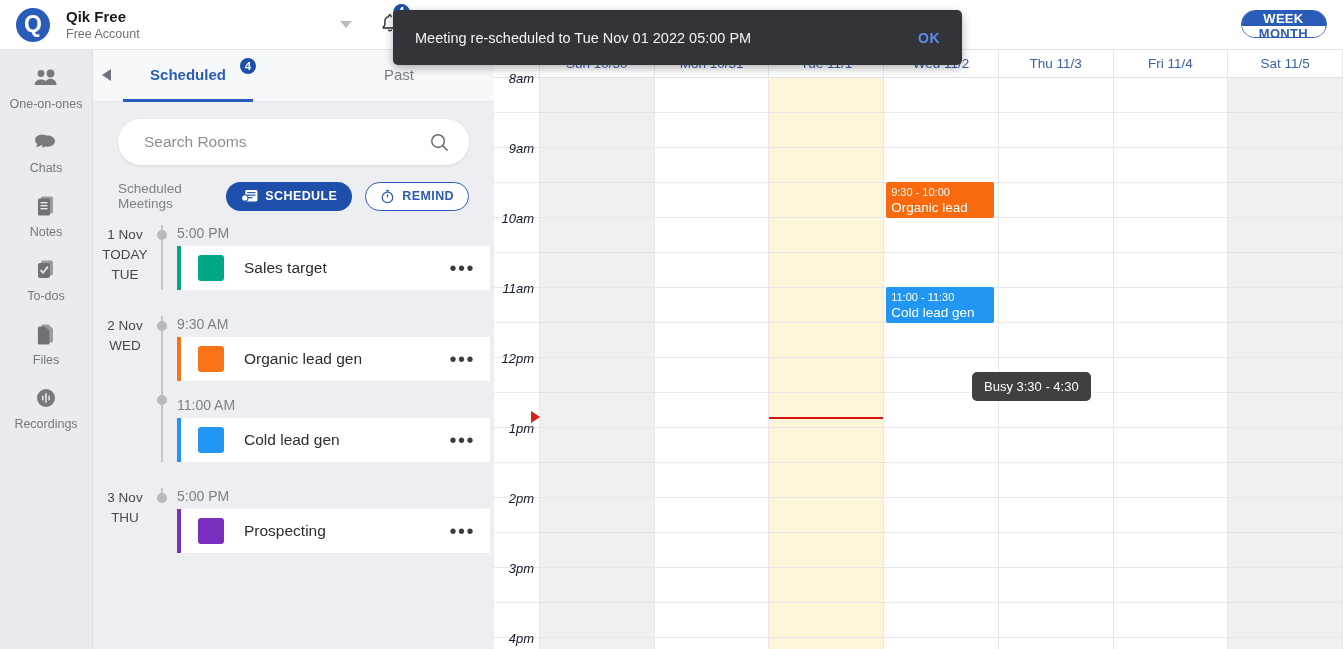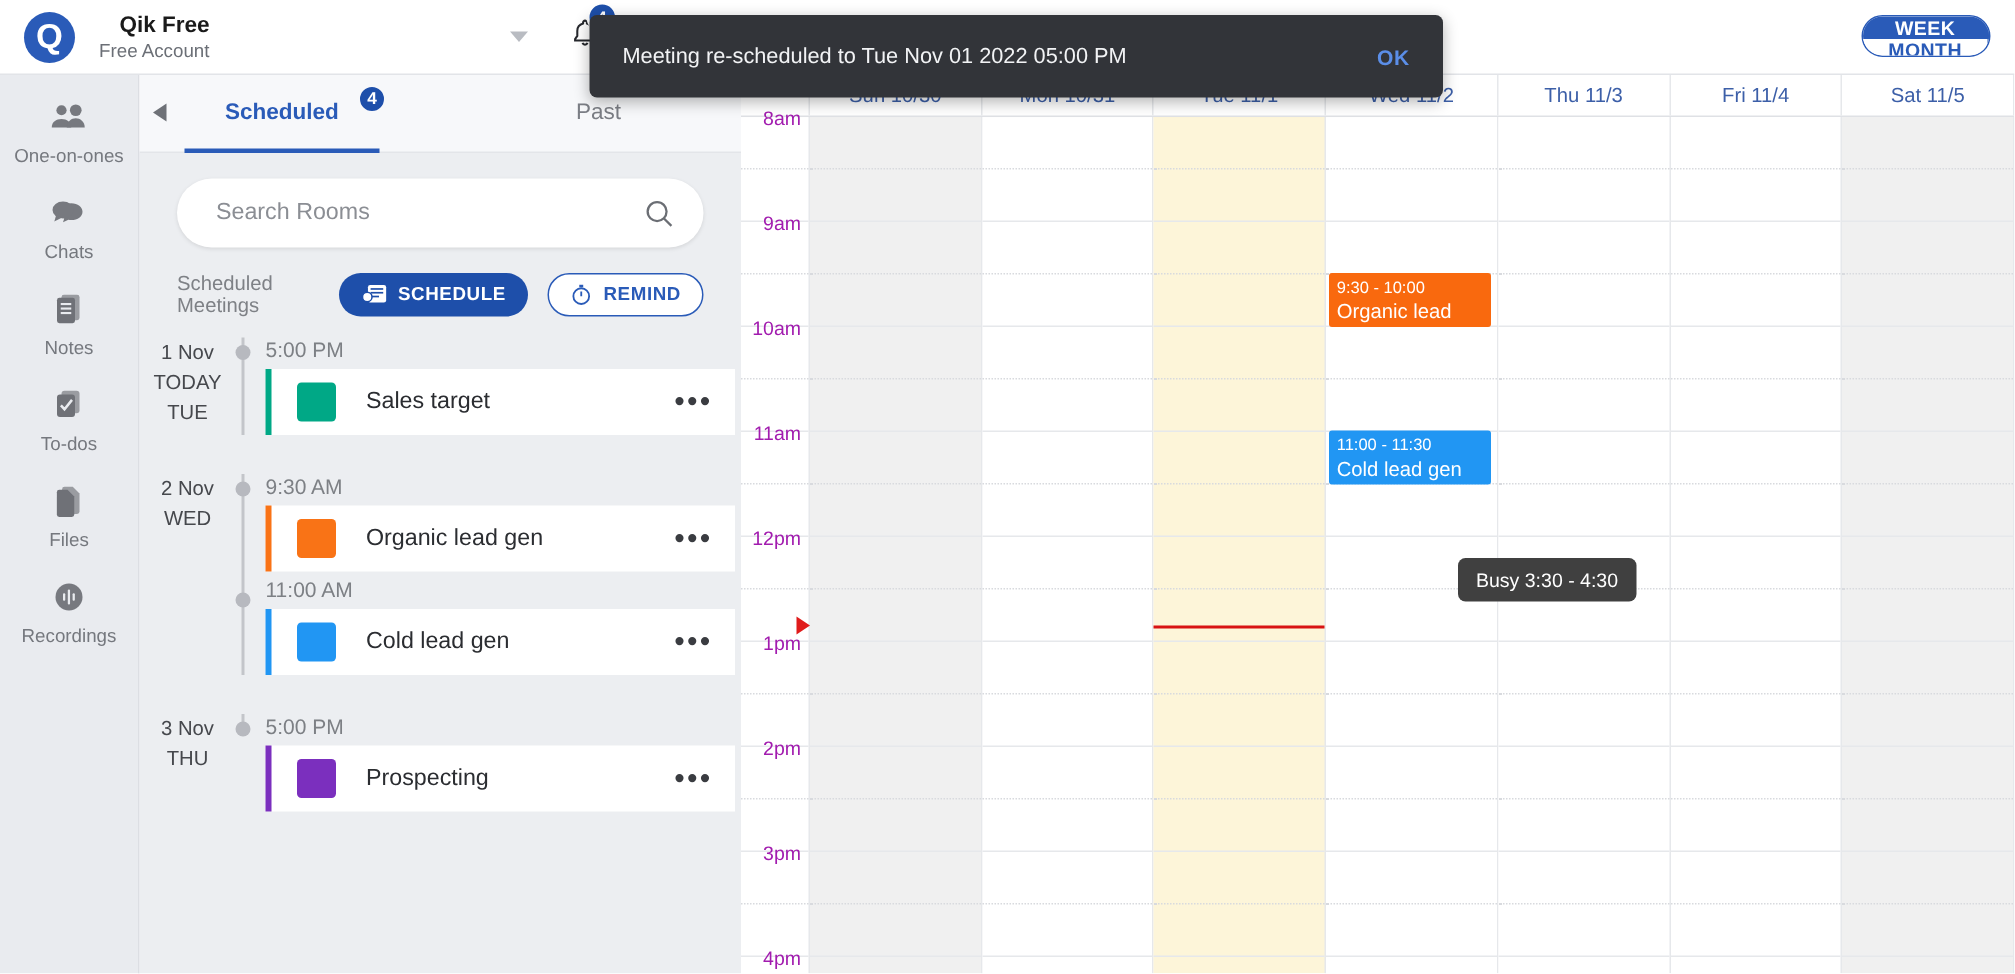--- a/index.html
+++ b/index.html
@@ -17,21 +17,21 @@
     background: #ffffff; border-bottom: 1px solid #e2e4e8;
     display: flex; align-items: center;
   }
   .logo-wrap { width: 66px; display: flex; justify-content: center; align-items: center; }
   .logo-q {
     width: 34px; height: 34px; border-radius: 50%;
     background: #2a5bb8; color: #fff; font-size: 23px; font-weight: bold;
     display: flex; align-items: center; justify-content: center;
     font-family: "Liberation Sans", sans-serif; line-height: 1;
   }
-  .acct { display: flex; flex-direction: column; justify-content: center; text-align: right; }
+  .acct { display: flex; flex-direction: column; justify-content: center; }
   .acct-name { font-size: 15px; font-weight: bold; color: #1a1a1a; line-height: 18px; }
   .acct-sub { font-size: 12.5px; color: #6b6f76; line-height: 16px; }
   .acct-caret {
     margin-left: 200px; width: 0; height: 0;
     border-left: 6px solid transparent; border-right: 6px solid transparent;
     border-top: 7px solid #b9bcc2;
   }
   .bell-wrap { position: relative; margin-left: 27px; }
   .bell { width: 22px; height: 24px; }
   .bell-badge {
@@ -178,21 +178,21 @@
     flex: 1; position: relative; border-right: 1px solid #e6e8eb; background: #fff;
   }
   .daycol.weekend { background: #f0f0f0; }
   .daycol.today { background: #fdf5d9; }
   .hour-row { height: 70px; border-bottom: 1px solid #e6e8eb; position: relative; }
   .hour-row:after {
     content: ''; position: absolute; left: 0; right: 0; top: 34px;
     border-top: 1px dotted #d8dade;
   }
   .hlabel {
-    position: absolute; right: 5px; font-size: 13px; color: #a21caf;
+    position: absolute; right: 5px; font-size: 13px; color: #0f172a; font-style: italic;
   }
   .now-arrow {
     position: absolute; right: -1px; width: 0; height: 0;
     border-top: 6px solid transparent; border-bottom: 6px solid transparent;
     border-left: 9px solid #e01b1b; z-index: 6;
   }
   .now-line {
     position: absolute; left: 0; right: 0; height: 2px; background: #d81313; z-index: 5;
   }
   .ev {
@@ -391,21 +391,21 @@
           <div class="date-dow">WED</div>
         </div>
         <div class="tl-dot" style="top:5px"></div>
         <div class="mtg-time">9:30 AM</div>
         <div class="mtg-card" style="border-left-color:#f97316">
           <div class="mtg-swatch" style="background:#f97316"></div>
           <div class="mtg-name">Organic lead gen</div>
           <div class="mtg-dots">•••</div>
         </div>
         <div class="tl-dot" style="top:79px"></div>
-        <div class="mtg-time" style="padding-top:4px">11:00 AM</div>
+        <div class="mtg-time" style="padding-top:16px">11:00 AM</div>
         <div class="mtg-card" style="border-left-color:#2196f3">
           <div class="mtg-swatch" style="background:#2196f3"></div>
           <div class="mtg-name">Cold lead gen</div>
           <div class="mtg-dots">•••</div>
         </div>
       </div>
       <div class="grp-gap"></div>
 
       <div class="mtg-group">
         <div class="tl-line" style="bottom:auto;height:14px"></div>

